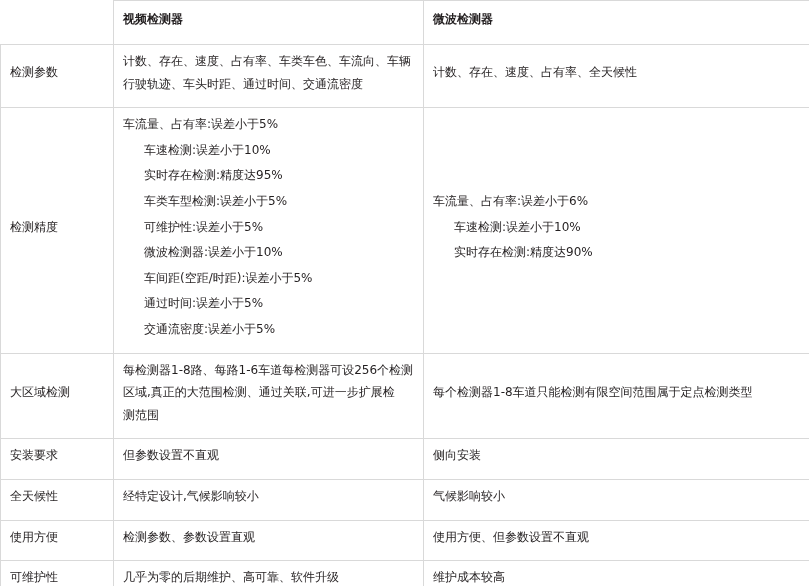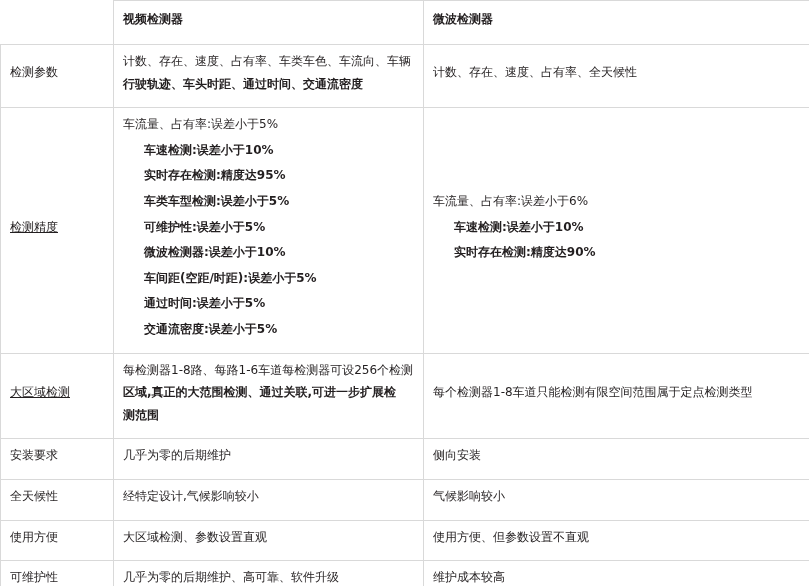--- a/index.html
+++ b/index.html
@@ -44,30 +44,28 @@
     border-top: none;
   }
   td.label-cell {
     white-space: nowrap;
   }
   .cell-lines p {
     margin: 0;
   }
   .cell-lines p + p {
     margin-top: 4px;
-    font-weight: bold;
   }
   .accuracy-lines p + p {
     margin-top: 7px;
     margin-left: 21px;
   }
   td.accuracy-label,
   td.range-label {
     vertical-align: middle;
-    text-decoration: underline;
   }
 </style>
 </head>
 <body>
 
 <table class="compare">
   <colgroup>
     <col class="c0">
     <col class="c1">
     <col class="c2">
@@ -119,41 +117,41 @@
         <p>测范围</p>
       </td>
       <td class="cell-lines">
         <p>每个检测器1-8车道只能检测有限空间范围属于定点检测类型</p>
       </td>
     </tr>
 
     <tr>
       <td class="label-cell">安装要求</td>
       <td class="cell-lines">
-        <p>几乎为零的后期维护</p>
+        <p>但参数设置不直观</p>
       </td>
       <td class="cell-lines">
         <p>侧向安装</p>
       </td>
     </tr>
 
     <tr>
       <td class="label-cell">全天候性</td>
       <td class="cell-lines">
         <p>经特定设计,气候影响较小</p>
       </td>
       <td class="cell-lines">
         <p>气候影响较小</p>
       </td>
     </tr>
 
     <tr>
       <td class="label-cell">使用方便</td>
       <td class="cell-lines">
-        <p>大区域检测、参数设置直观</p>
+        <p>检测参数、参数设置直观</p>
       </td>
       <td class="cell-lines">
         <p>使用方便、但参数设置不直观</p>
       </td>
     </tr>
 
     <tr>
       <td class="label-cell">可维护性</td>
       <td class="cell-lines">
         <p>几乎为零的后期维护、高可靠、软件升级</p>

